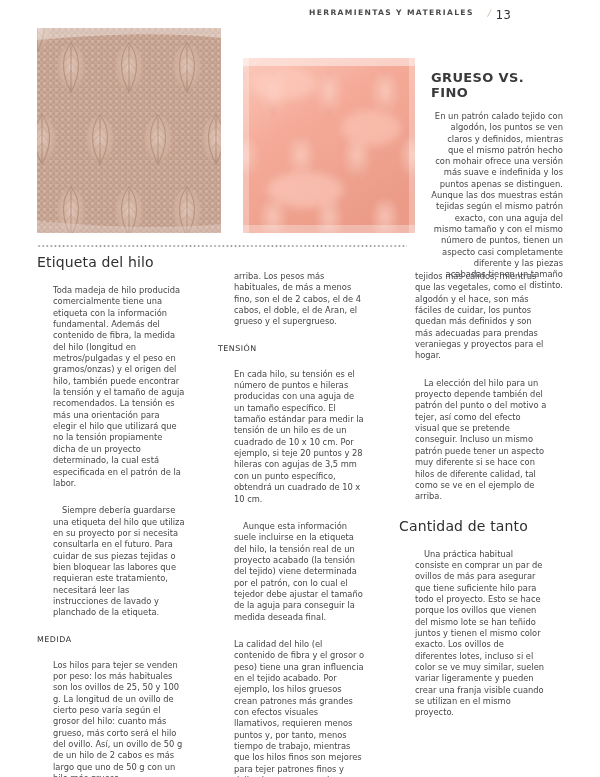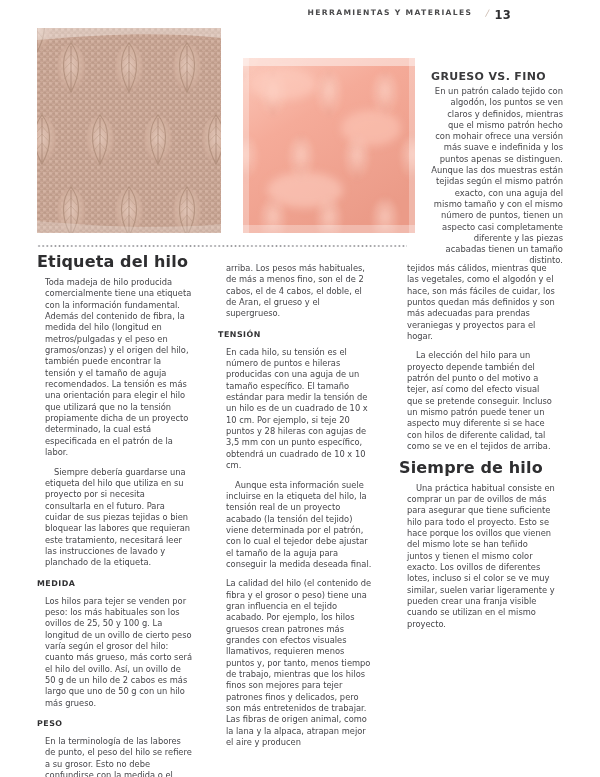--- a/index.html
+++ b/index.html
@@ -18,38 +18,38 @@
   }
   .header .hdr-title{
     font-size:7.6px;letter-spacing:1.35px;color:#4a4a4c;
     font-weight:600;text-transform:uppercase;
   }
   .header .hdr-sep{
     font-size:9px;color:#c9b7ab;margin:0 5px 0 14px;
     transform:skewX(-12deg);display:inline-block;
   }
   .header .hdr-page{
-    font-size:11.5px;font-weight:700;color:#2f2f31;letter-spacing:.3px;
+    font-size:11.5px;font-weight:400;color:#2f2f31;letter-spacing:.3px;
   }
 
   
   .swatch{position:absolute;overflow:hidden;}
 
   #swatch-coarse{left:37px;top:28px;width:184px;height:205px;
     background:#c9a695;}
   #swatch-fine{left:243px;top:58px;width:172px;height:175px;
     background:#f6b6a6;}
 
   
   .callout{
     position:absolute;left:431px;top:70px;width:132px;
   }
   .callout .co-title{
-    font-size:11px;font-weight:700;letter-spacing:.35px;
-    color:#3a3a3c;margin-bottom:3px;text-transform:uppercase;
+    font-size:13px;font-weight:700;letter-spacing:.35px;
+    color:#3a3a3c;margin-bottom:11px;text-transform:uppercase;
   }
   .callout .co-body{
     font-size:8.4px;line-height:11.3px;color:#46464a;
     text-align:right;hyphens:none;
   }
 
   
   .rule{
     position:absolute;left:37px;top:245px;width:370px;height:2px;
     background-image:radial-gradient(circle,#9a9a9e 0 .9px,transparent 1.1px);
@@ -59,30 +59,30 @@
 
   
   .cols{
     position:absolute;left:37px;top:255px;width:526px;height:500px;
     display:flex;gap:17px;
   }
   .col{width:164px;}
   #col-3{width:164px;}
 
   h2.head{
-    font-size:16px;font-weight:700;color:#2e2e30;
+    font-size:14px;font-weight:400;color:#2e2e30;
     margin:0 0 4px 0;letter-spacing:.15px;line-height:14px;
   }
   h3.sub{
-    font-size:7.9px;font-weight:700;color:#303032;
+    font-size:7.9px;font-weight:400;color:#303032;
     margin:10px 0 2px 0;letter-spacing:.5px;text-transform:uppercase;
   }
   p.para{
     font-size:8.3px;line-height:11.35px;color:#46464a;
-    margin:8px;text-align:left;
+    margin:16px;text-align:left;
   }
   p.para.indent{text-indent:9px;}
 </style>
 </head>
 <body>
 
 <div class="page">
 
   <div class="header">
     <span class="hdr-title">HERRAMIENTAS Y MATERIALES</span>
@@ -208,19 +208,19 @@
       </div>
     <div class="col" id="col-2">
         <p class="para">arriba. Los pesos más habituales, de más a menos fino, son el de 2 cabos, el de 4 cabos, el doble, el de Aran, el grueso y el supergrueso.</p>
         <h3 class="sub">TENSIÓN</h3>
         <p class="para">En cada hilo, su tensión es el número de puntos e hileras producidas con una aguja de un tamaño específico. El tamaño estándar para medir la tensión de un hilo es de un cuadrado de 10 x 10 cm. Por ejemplo, si teje 20 puntos y 28 hileras con agujas de 3,5 mm con un punto específico, obtendrá un cuadrado de 10 x 10 cm.</p>
         <p class="para indent">Aunque esta información suele incluirse en la etiqueta del hilo, la tensión real de un proyecto acabado (la tensión del tejido) viene determinada por el patrón, con lo cual el tejedor debe ajustar el tamaño de la aguja para conseguir la medida deseada final.</p>
         <p class="para">La calidad del hilo (el contenido de fibra y el grosor o peso) tiene una gran influencia en el tejido acabado. Por ejemplo, los hilos gruesos crean patrones más grandes con efectos visuales llamativos, requieren menos puntos y, por tanto, menos tiempo de trabajo, mientras que los hilos finos son mejores para tejer patrones finos y delicados, pero son más entretenidos de trabajar. Las fibras de origen animal, como la lana y la alpaca, atrapan mejor el aire y producen</p>
       </div>
     <div class="col" id="col-3">
         <p class="para">tejidos más cálidos, mientras que las vegetales, como el algodón y el hace, son más fáciles de cuidar, los puntos quedan más definidos y son más adecuadas para prendas veraniegas y proyectos para el hogar.</p>
-        <p class="para indent">La elección del hilo para un proyecto depende también del patrón del punto o del motivo a tejer, así como del efecto visual que se pretende conseguir. Incluso un mismo patrón puede tener un aspecto muy diferente si se hace con hilos de diferente calidad, tal como se ve en el tejidos de arriba.</p>
-        <h2 class="head">Siempre de hilo</h2>
+        <p class="para indent">La elección del hilo para un proyecto depende también del patrón del punto o del motivo a tejer, así como del efecto visual que se pretende conseguir. Incluso un mismo patrón puede tener un aspecto muy diferente si se hace con hilos de diferente calidad, tal como se ve en el ejemplo de arriba.</p>
+        <h2 class="head">Cantidad de tanto</h2>
         <p class="para indent">Una práctica habitual consiste en comprar un par de ovillos de más para asegurar que tiene suficiente hilo para todo el proyecto. Esto se hace porque los ovillos que vienen del mismo lote se han teñido juntos y tienen el mismo color exacto. Los ovillos de diferentes lotes, incluso si el color se ve muy similar, suelen variar ligeramente y pueden crear una franja visible cuando se utilizan en el mismo proyecto.</p>
       </div>
   </div>
 
 </div>
 
 </body></html>

